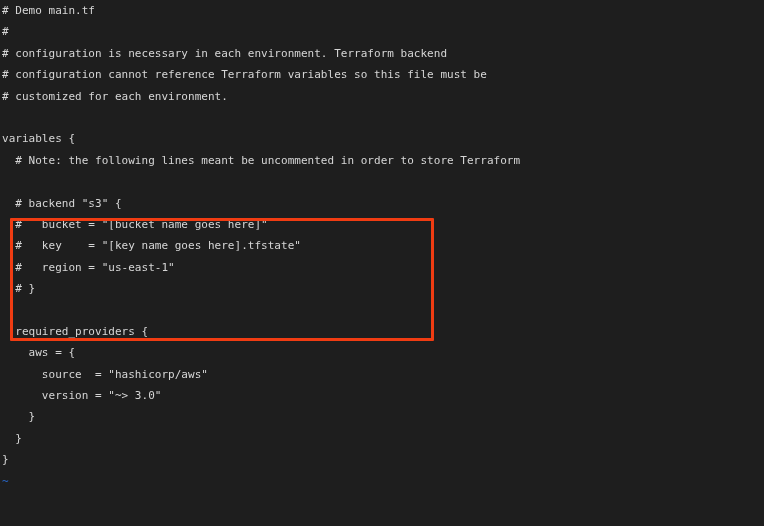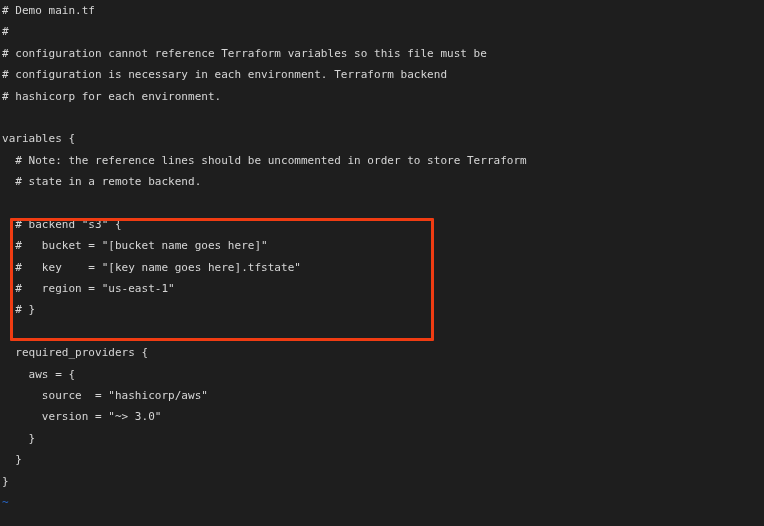--- a/index.html
+++ b/index.html
@@ -50,27 +50,26 @@
   }
 </style>
 </head>
 <body>
 
 <div id="screen">
 
   <div id="editor">
       <div class="line"># Demo main.tf</div>
       <div class="line">#</div>
+      <div class="line"># configuration is necessary in each environment. Terraform backend</div>
       <div class="line"># configuration cannot reference Terraform variables so this file must be</div>
-      <div class="line"># configuration is necessary in each environment. Terraform backend</div>
-      <div class="line"># hashicorp for each environment.</div>
+      <div class="line"># customized for each environment.</div>
       <div class="line blank"></div>
       <div class="line">variables {</div>
-      <div class="line">  # Note: the reference lines should be uncommented in order to store Terraform</div>
-      <div class="line">  # state in a remote backend.</div>
+      <div class="line">  # Note: the following lines meant be uncommented in order to store Terraform</div>
       <div class="line blank"></div>
       <div class="line">  # backend "s3" {</div>
       <div class="line">  #   bucket = "[bucket name goes here]"</div>
       <div class="line">  #   key    = "[key name goes here].tfstate"</div>
       <div class="line">  #   region = "us-east-1"</div>
       <div class="line">  # }</div>
       <div class="line blank"></div>
       <div class="line">  required_providers {</div>
       <div class="line">    aws = {</div>
       <div class="line">      source  = "hashicorp/aws"</div>

